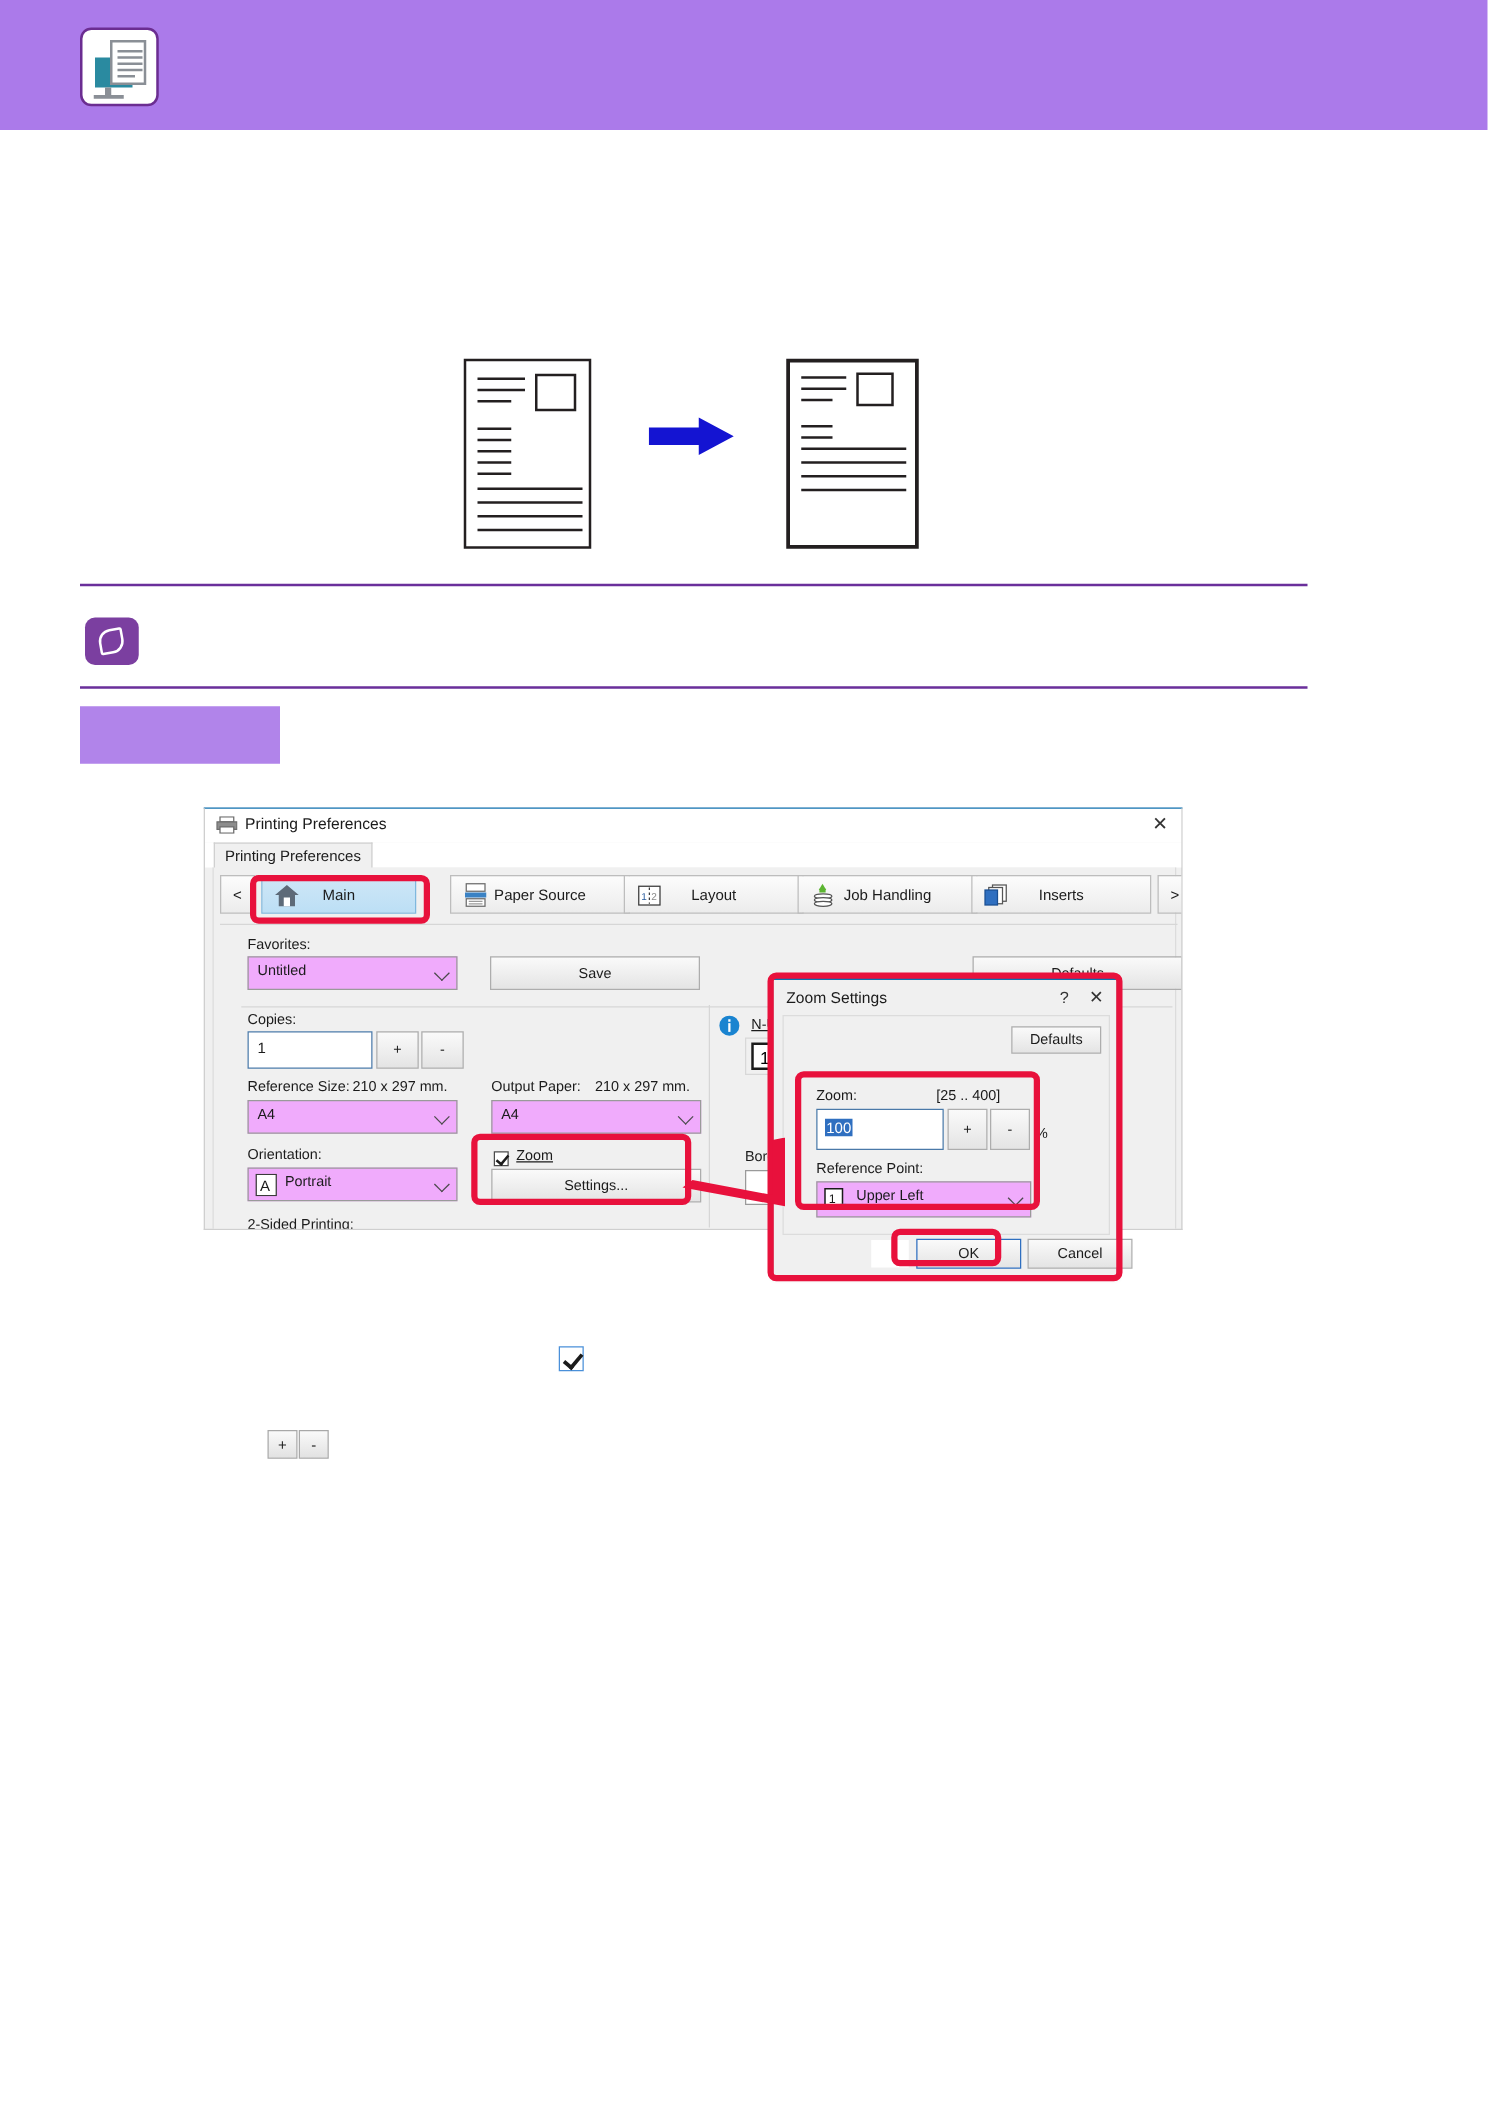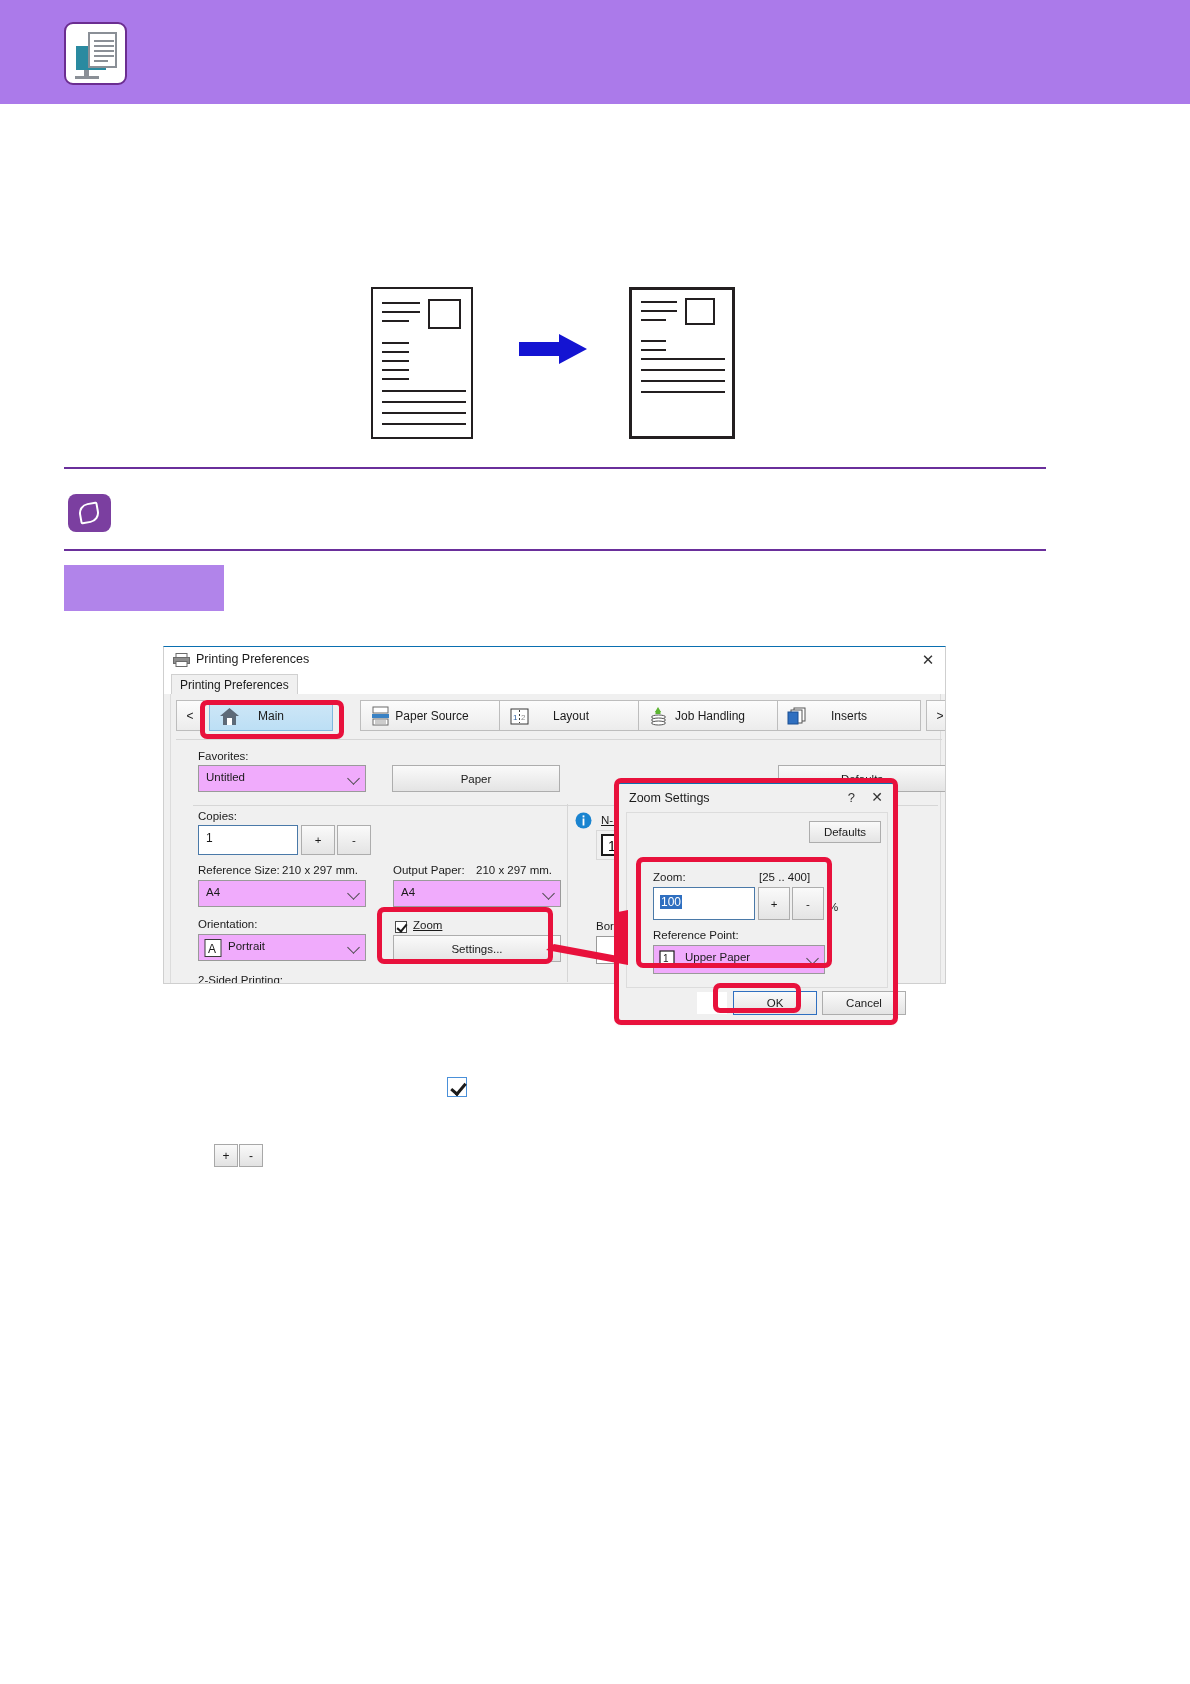--- a/index.html
+++ b/index.html
@@ -309,21 +309,21 @@
       <div class="navbtn small" style="left:750px; width:28px;">&gt;</div>
     </div>
 
     <div class="sep" style="top:45px; width:766px;"></div>
 
     <div class="lbl" style="left:27px; top:56px;">Favorites:</div>
     <div class="combo" style="left:27px; top:71px; width:168px;">
       <span class="txt">Untitled</span>
       <span class="chev"></span>
     </div>
-    <div class="btn" style="left:221px; top:71px; width:168px; height:27px;">Paper</div>
+    <div class="btn" style="left:221px; top:71px; width:168px; height:27px;">Save</div>
     <div class="btn" style="left:607px; top:71px; width:168px; height:27px;">Defaults</div>
 
     <div class="divider-h" style="left:22px; top:111px; width:745px;"></div>
 
     <div class="lbl" style="left:27px; top:116px;">Copies:</div>
     <div class="txtbox" style="left:27px; top:131px; width:100px; height:30px;">
       <span class="v">1</span>
     </div>
     <div class="btn" style="left:130px; top:131px; width:34px; height:30px;">+</div>
     <div class="btn" style="left:166px; top:131px; width:34px; height:30px;">-</div>
@@ -377,37 +377,37 @@
 
 <div class="zwin">
   <div class="z-title">Zoom Settings</div>
   <div class="z-help">?</div>
   <div class="z-close">✕</div>
 
   <div class="z-body">
     <div class="btn" style="left:182px; top:8px; width:72px; height:22px;">Defaults</div>
 
     <div class="lbl" style="left:26px; top:58px;">Zoom:</div>
-    <div class="lbl" style="left:132px; top:58px;">[25 .. 400]</div>
+    <div class="lbl" style="left:122px; top:58px;">[25 .. 400]</div>
 
     <div class="txtbox" style="left:26px; top:74px; width:102px; height:33px;">
       <span style="position:absolute;left:6px;top:7px;background:#2f6fc0;color:#ffffff;padding:0 1px;font-size:12px;">100</span>
     </div>
     <div class="btn" style="left:131px; top:74px; width:32px; height:33px;">+</div>
     <div class="btn" style="left:165px; top:74px; width:32px; height:33px;">-</div>
     <div class="lbl" style="left:201px; top:88px;">%</div>
 
     <div class="lbl" style="left:26px; top:116px;">Reference Point:</div>
     <div class="combo" style="left:26px; top:132px; width:172px; height:29px;">
       <svg style="position:absolute;left:5px;top:4px;width:19px;height:19px;" viewBox="0 0 19 19">
         <rect x="1" y="1" width="14" height="14" fill="#fff" stroke="#1b1b1b" stroke-width="1.2"></rect>
         <text x="4" y="12" font-size="10" fill="#1b1b1b" font-family="Liberation Sans, sans-serif">1</text>
         <polygon points="13,13 18,13 15.5,18" fill="#6aa6dc"></polygon>
       </svg>
-      <span class="txt" style="left:31px;">Upper Paper</span>
+      <span class="txt" style="left:31px;">Upper Left</span>
       <span class="chev"></span>
     </div>
   </div>
 
   <div style="position:absolute;left:78px;top:208px;width:30px;height:22px;background:#ffffff;"></div>
   <div class="btn" style="left:114px; top:207px; width:84px; height:24px; border:1px solid #2f6fc0;">OK</div>
   <div class="btn" style="left:203px; top:207px; width:84px; height:24px;">Cancel</div>
 </div>
 
 <div class="redbox" style="left:200px; top:700px; width:144px; height:39px;"></div>

